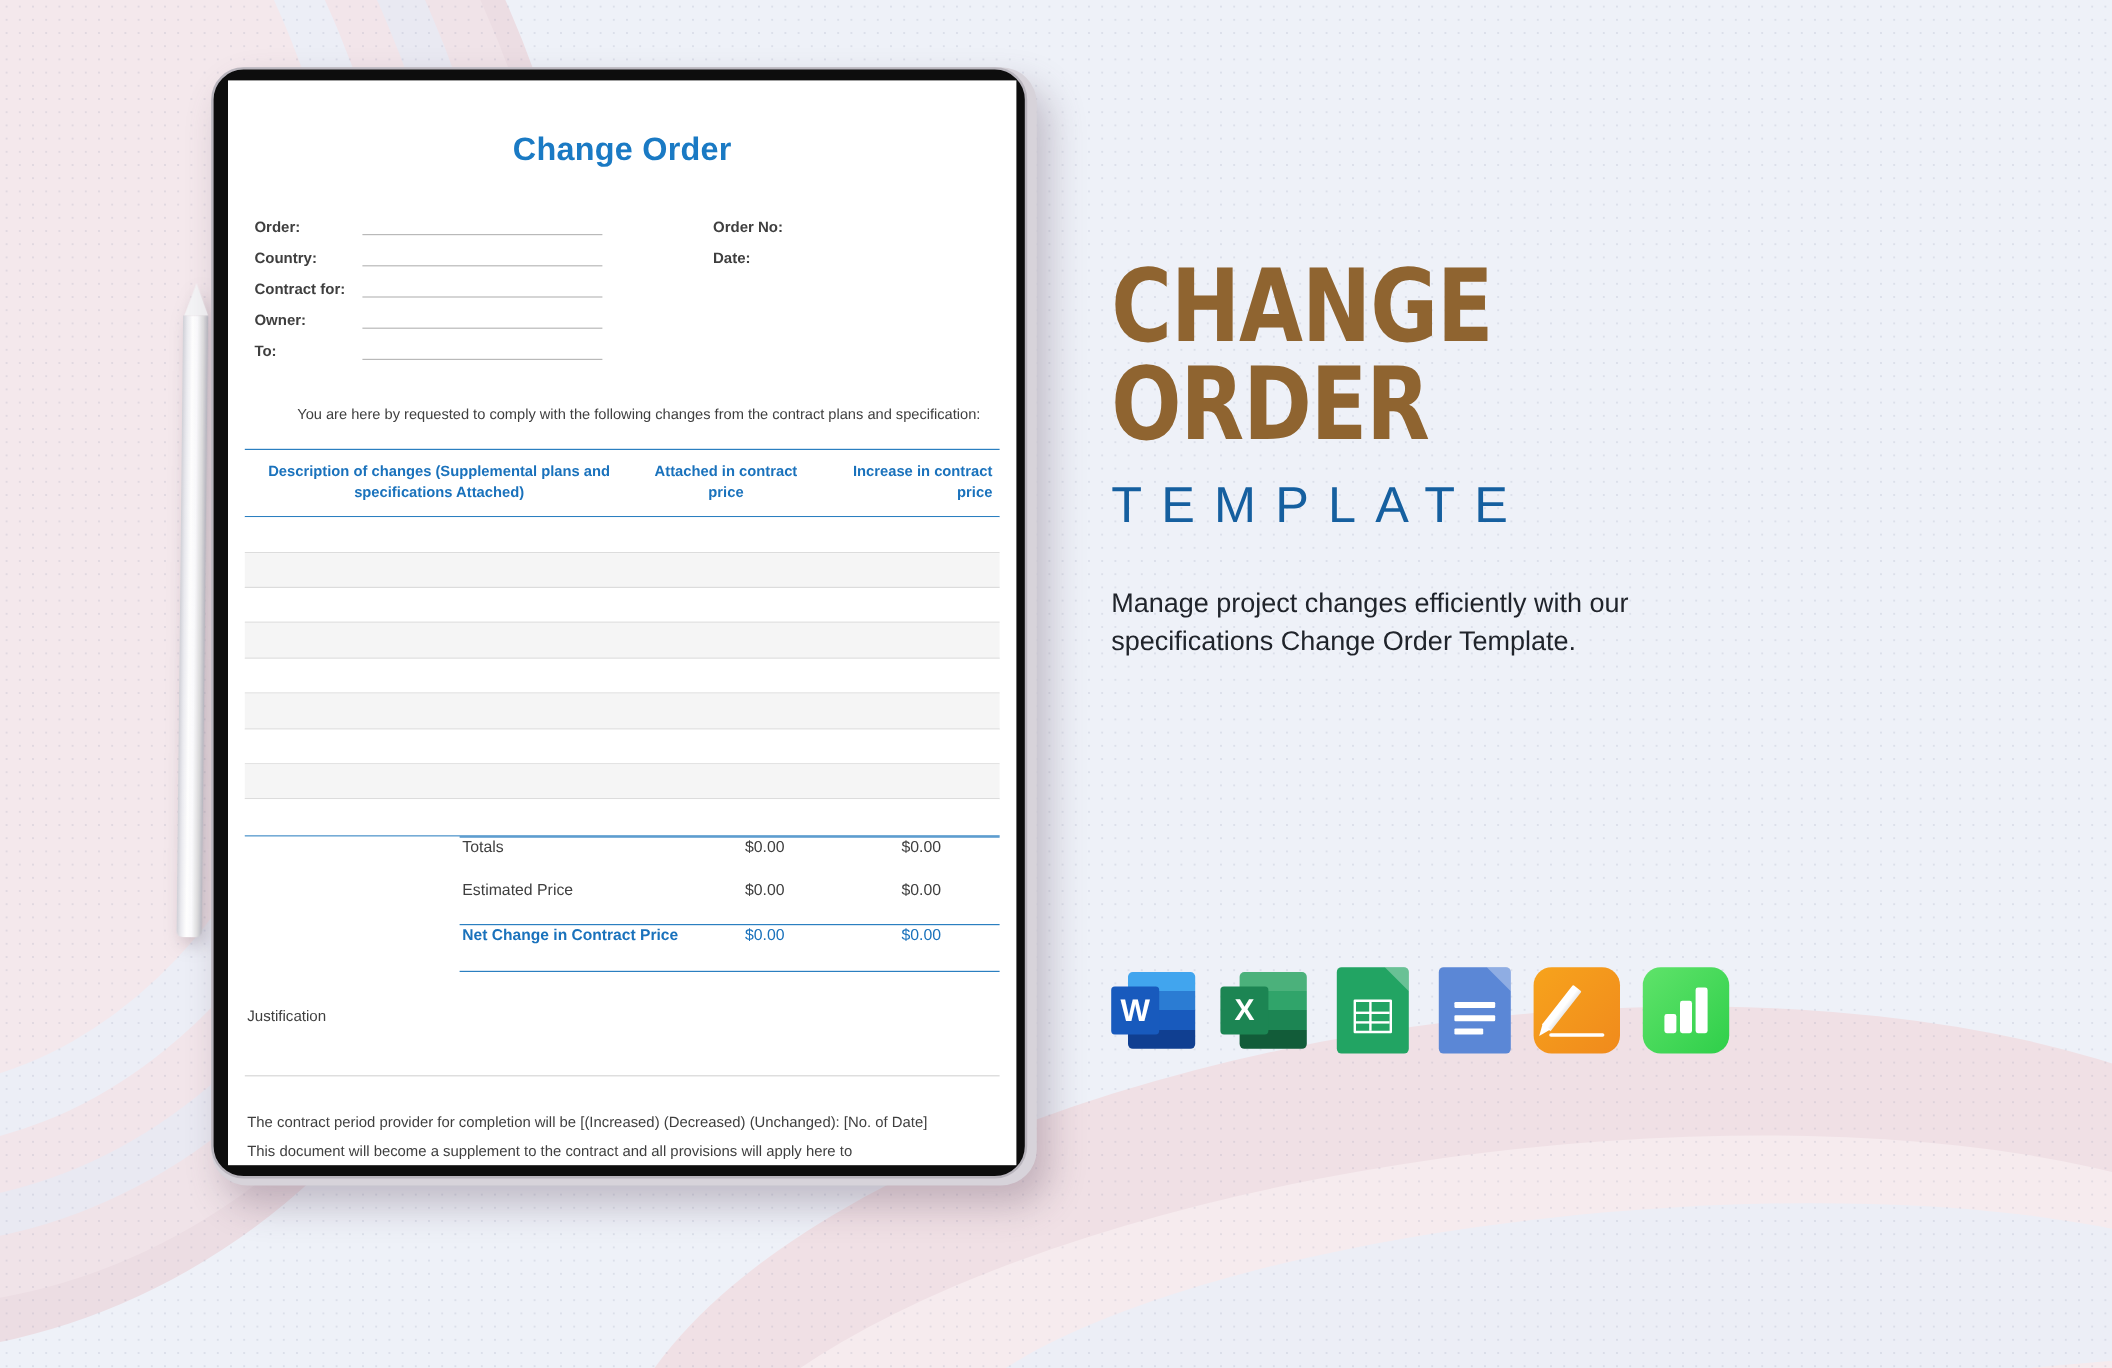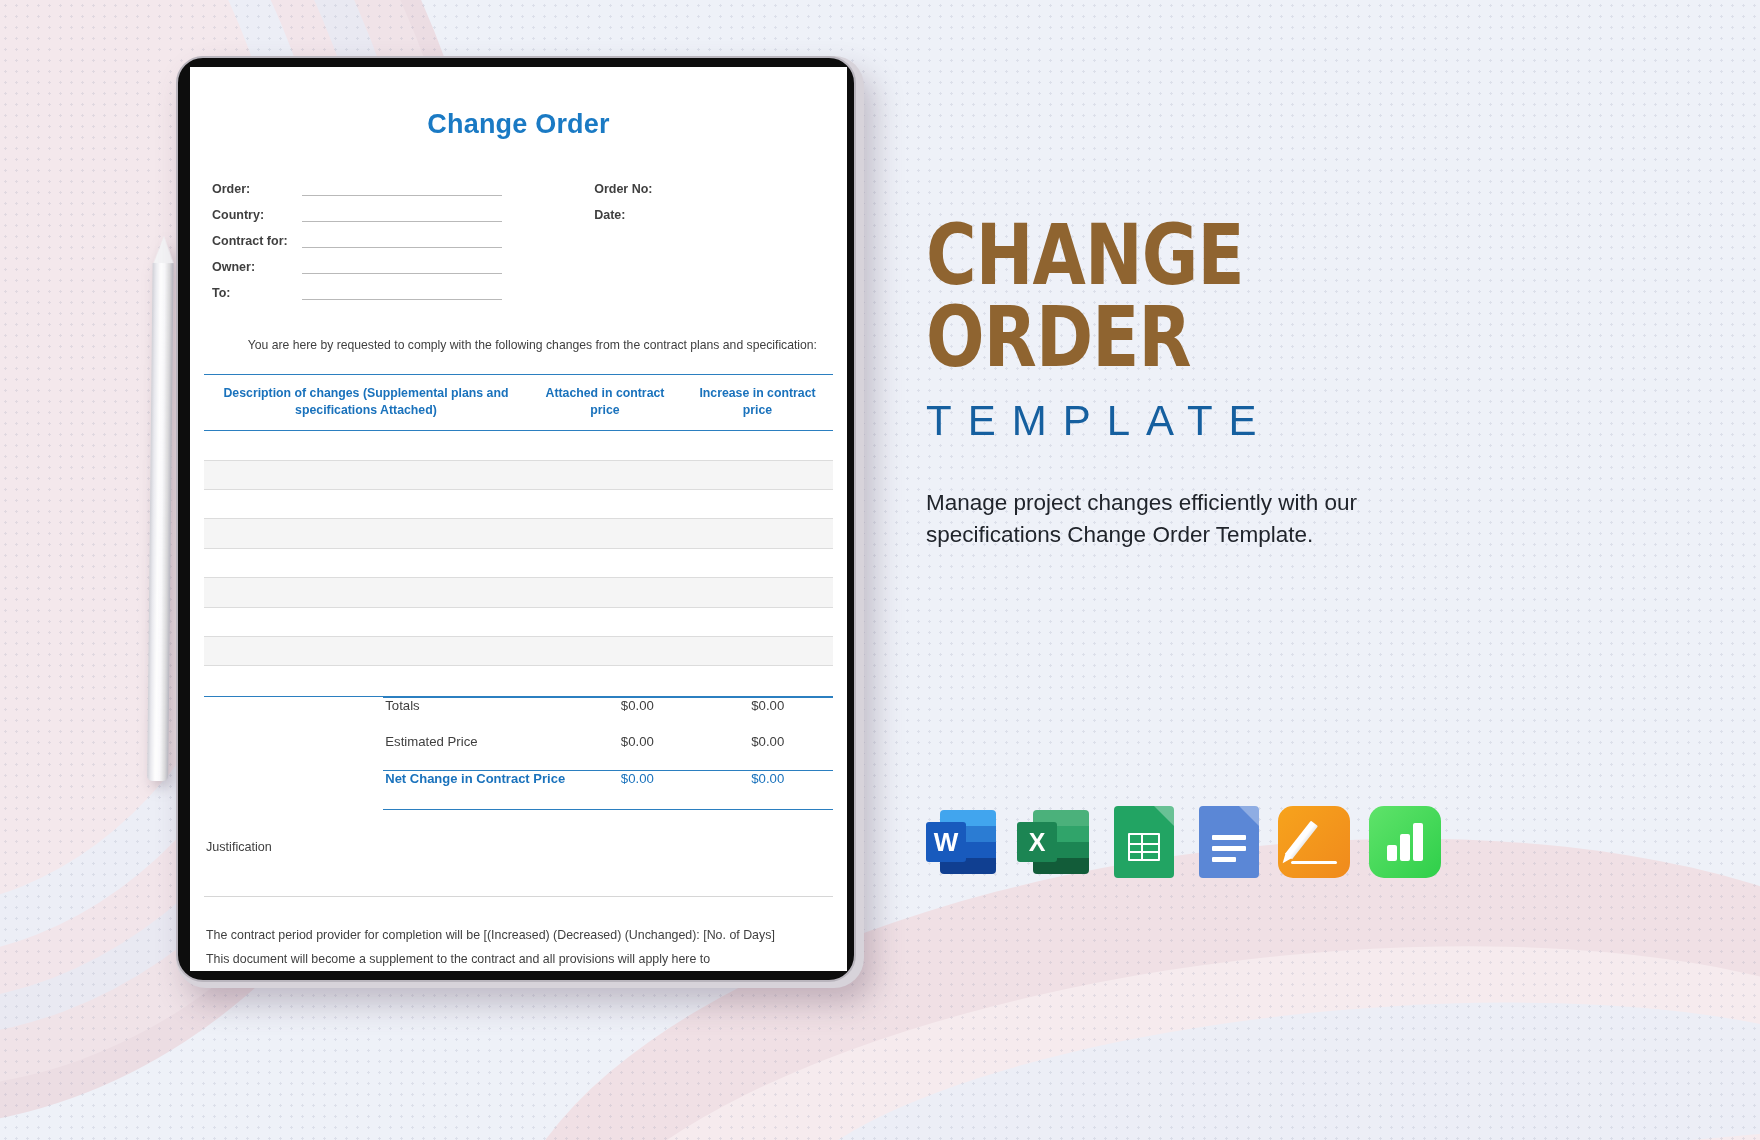--- a/index.html
+++ b/index.html
@@ -232,21 +232,21 @@
   .th {
     font-size: 12.3px;
     font-weight: bold;
     color: #1a72bc;
     text-align: center;
     line-height: 1.35;
     padding: 0 6px;
   }
   .th-desc { width: 51.5%; }
   .th-dec  { width: 24.5%; }
-  .th-inc  { width: 24%; }
+  .th-inc  { width: 24%; text-align: right; }
 
   .tbl-body { border-top: 1.6px solid #2b7fc0; }
   .tr {
     height: 29.4px;
     border-bottom: 1px solid #dcdcdc;
   }
   .tr.odd  { background: #ffffff; }
   .tr.even { background: #f5f5f5; }
   .tr:last-child { border-bottom: none; }
 
@@ -593,21 +593,21 @@
               <div class="tot-label">Net Change in Contract Price</div>
               <div class="tot-v1">$0.00</div>
               <div class="tot-v2">$0.00</div>
             </div>
           </div>
 
           <div class="justification">Justification</div>
           <div class="just-rule"></div>
 
           <div class="footnote">
-            <div>The contract period provider for completion will be [(Increased) (Decreased) (Unchanged): [No. of Days]</div>
+            <div>The contract period provider for completion will be [(Increased) (Decreased) (Unchanged): [No. of Date]</div>
             <div>This document will become a supplement to the contract and all provisions will apply here to</div>
           </div>
 
         </div>
 
       </div>
     </div>
   </div>
 
   <div class="promo">

